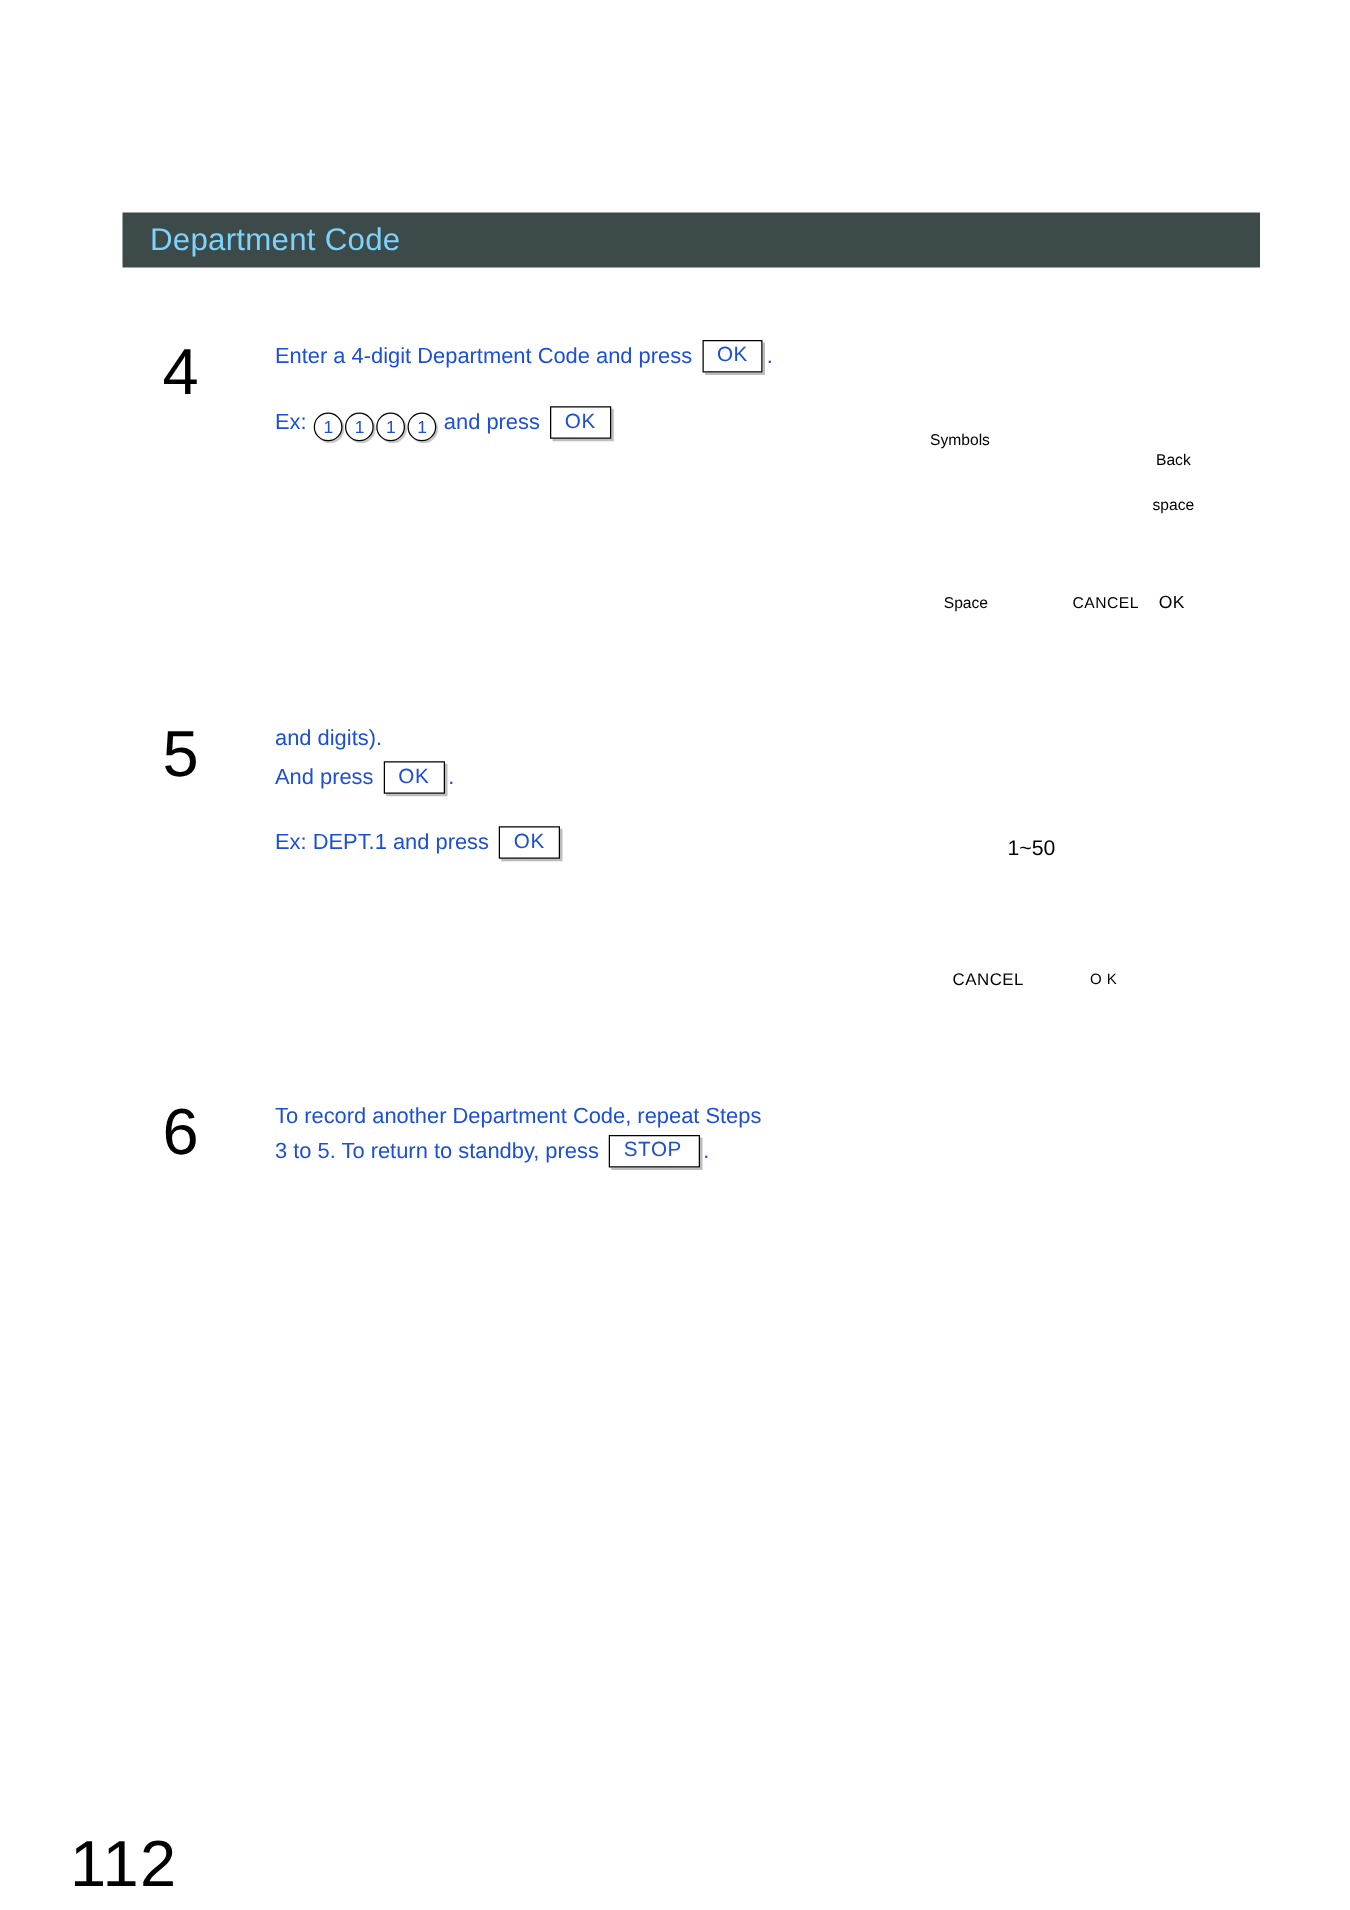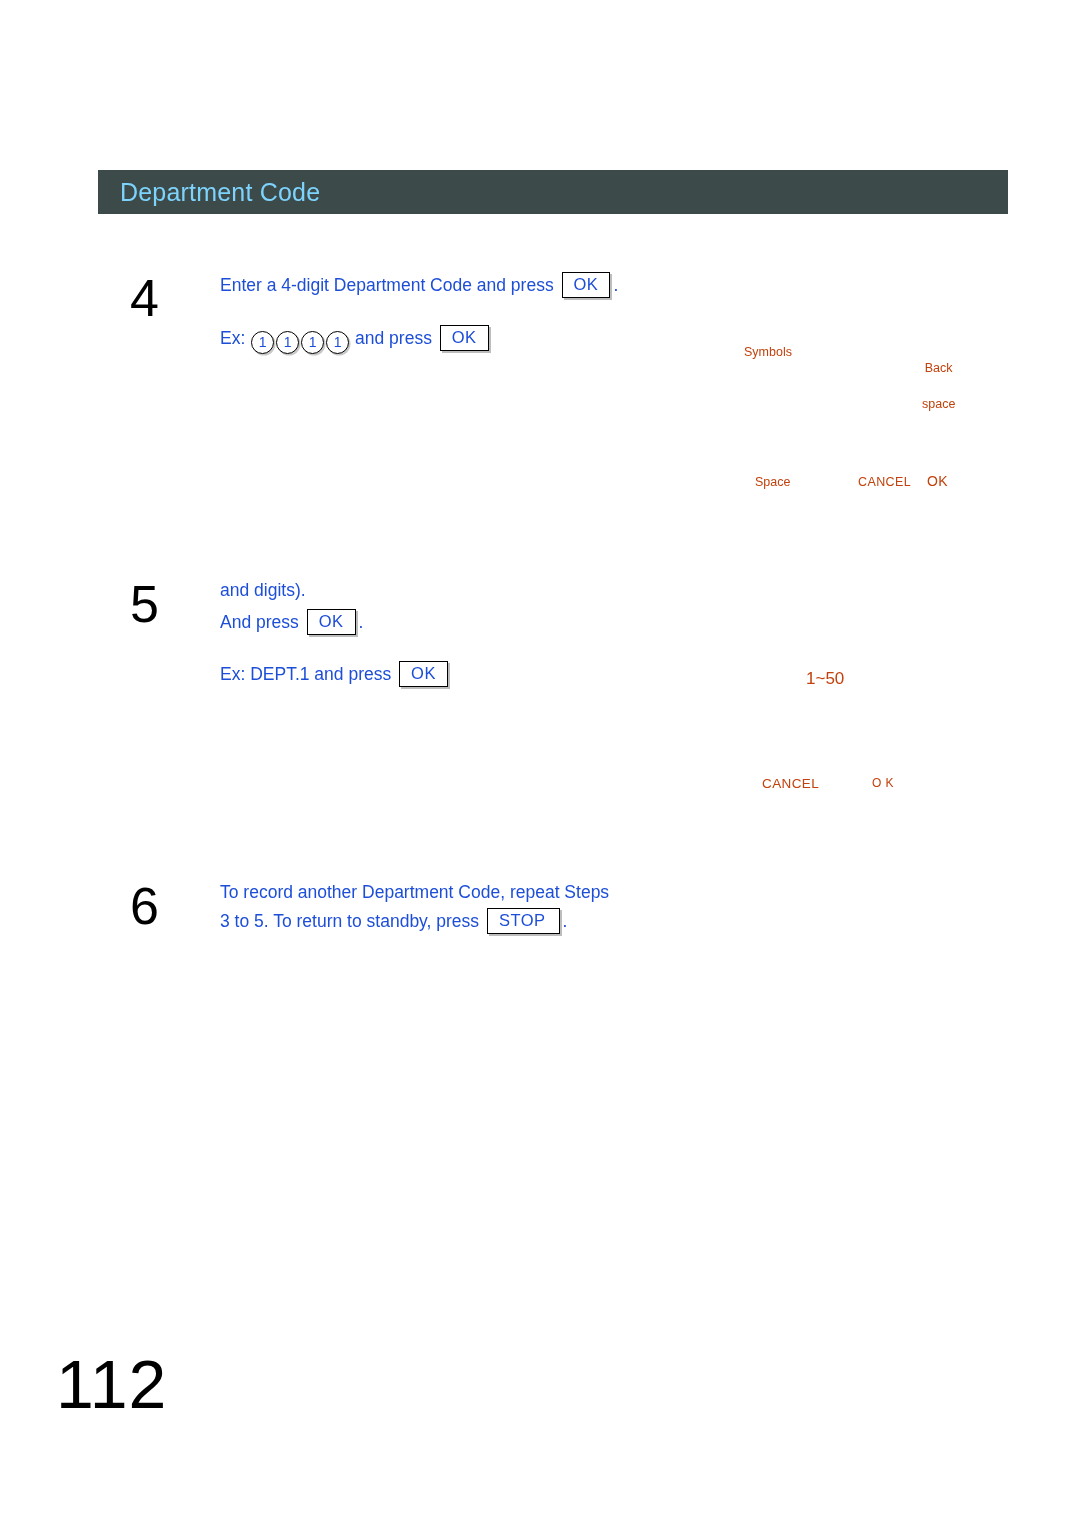--- a/index.html
+++ b/index.html
@@ -98,34 +98,34 @@
     margin: 0 1px;
     vertical-align: -3px;
     background: #fff;
   }
 
   
   .lcd-label {
     position: absolute;
     font-size: 12.5px;
     line-height: 13px;
-    color: #c2410c;
+    color: #000000;
     white-space: pre;
     text-align: center;
   }
   .lcd-label.two-line { line-height: 12px; }
   .lcd-label.big { font-size: 17px; line-height: 19px; }
   .lcd-label.spaced { letter-spacing: 0.4px; }
 
   
   .page-number {
     position: absolute;
     left: 56px;
-    top: 1356px;
-    font-size: 68px;
+    top: 1464px;
+    font-size: 52px;
     line-height: 56px;
     font-weight: 400;
     color: #000;
     letter-spacing: 1px;
   }
 </style>
 </head>
 <body>
 
 <div class="header-bar">

